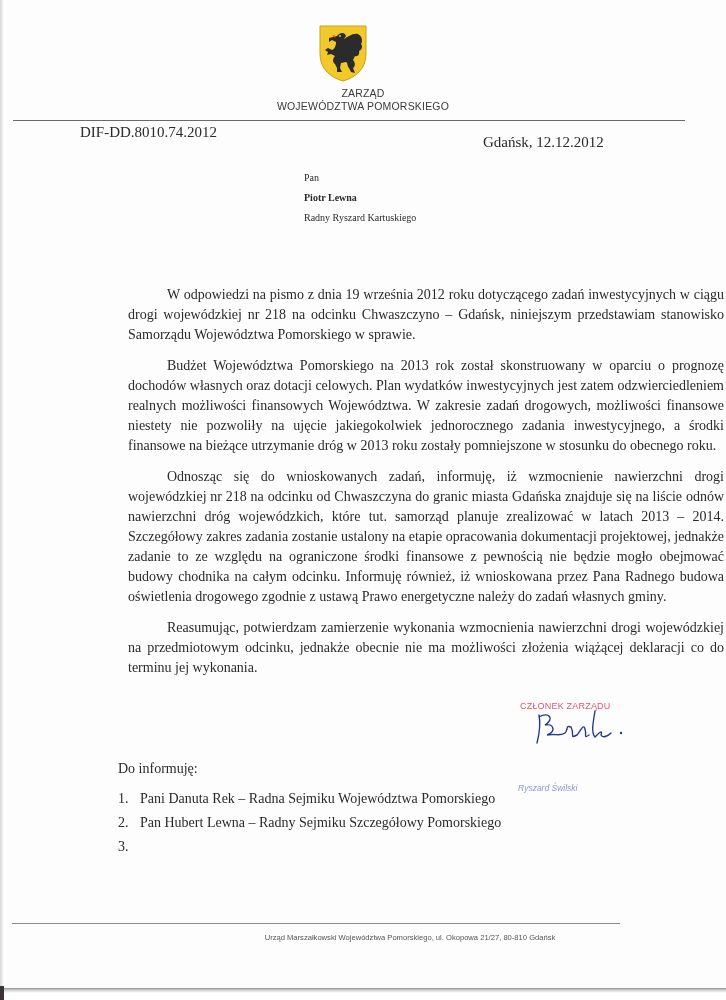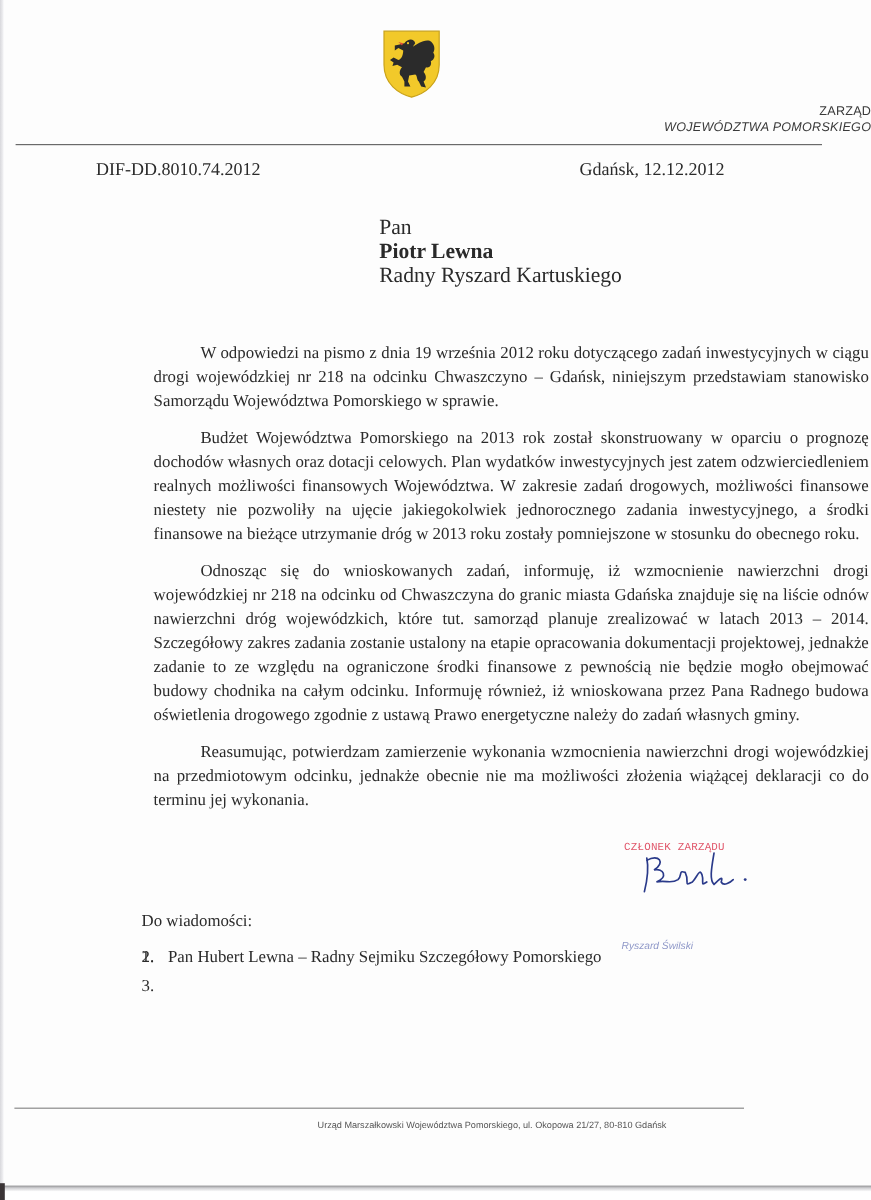--- a/index.html
+++ b/index.html
@@ -9,38 +9,38 @@
       font-family: "Liberation Serif", "DejaVu Serif", serif;
       color: #2a2a2a;
     }
     .page { position: absolute; left: 0; top: 0; width: 726px; height: 1000px; background: #fdfdfd; }
     .scan-edge-left { position: absolute; left: 0; top: 0; width: 3px; height: 1000px; background: linear-gradient(to right, #d8d8dc, #f4f4f6); }
     .scan-bottom-shadow { position: absolute; left: 0; top: 988px; width: 726px; height: 12px;
       background: linear-gradient(to bottom, #8f8f92 0px, #cfcfd2 2px, #ffffff 5px); }
     .scan-bottom-corner { position: absolute; left: 0; top: 986px; width: 4px; height: 14px; background: #3a3436; }
 
     .crest { position: absolute; left: 318px; top: 24px; width: 50px; height: 58px; }
-    .org-name { position: absolute; left: 0; width: 726px; text-align: right;
+    .org-name { position: absolute; left: 0; width: 726px; text-align: center;
       font-family: "Liberation Sans", "DejaVu Sans", sans-serif; font-size: 10.5px; color: #3a3a3a; letter-spacing: 0.2px; }
     .org-line1 { top: 87px; }
-    .org-line2 { top: 100px; font-style: italic; }
+    .org-line2 { top: 100px; }
 
     .hr-top { position: absolute; left: 13px; top: 120px; width: 672px; height: 1px; background: #6a6a6a; }
 
-    .ref { position: absolute; left: 80px; top: 134px; font-size: 15px; }
+    .ref { position: absolute; left: 80px; top: 124px; font-size: 15px; }
     .date { position: absolute; left: 483px; top: 134px; font-size: 15px; }
 
-    .recipient { position: absolute; left: 304px; top: 179px; font-size: 18px; line-height: 20px; margin-left: 12px; }
+    .recipient { position: absolute; left: 304px; top: 168px; font-size: 10px; line-height: 20px; }
     .recipient .name { font-weight: bold; }
 
     .body-text { position: absolute; left: 80px; top: 285px; width: 596px; font-size: 14px; line-height: 20px; text-align: justify; margin-left: 48px; }
     .body-text p { margin: 0 0 11px 0; text-indent: 39px; }
 
     .signature { position: absolute; left: 505px; top: 697px; width: 130px; height: 60px; }
-    .sig-title { position: absolute; left: 15px; top: 4px; font-family: Liberation Mono, monospace;
+    .sig-title { position: absolute; left: 15px; top: 4px; font-family: Liberation Sans, sans-serif;
       font-size: 9px; color: #e0566a; letter-spacing: 0.2px; }
     .sig-name { position: absolute; left: 13px; top: 42px; font-family: "Liberation Sans", "DejaVu Sans", sans-serif;
       font-size: 8.5px; color: #8f98c8; font-style: italic; margin-top: 44px; }
     .sig-scribble { position: absolute; left: 20px; top: 8px; width: 110px; height: 44px; }
 
     .cc-heading { position: absolute; left: 118px; top: 761px; font-size: 14px; }
     .cc-list { position: absolute; left: 118px; top: 787px; font-size: 14px; line-height: 24px; margin: 0; padding: 0; list-style: none; }
     .cc-list li { position: relative; padding-left: 22px; }
     .cc-num { position: absolute; left: 0; }
 
@@ -85,24 +85,25 @@
 
   <div class="signature">
     <div class="sig-title">CZŁONEK ZARZĄDU</div>
     <div class="sig-name">Ryszard Świlski</div>
     <svg class="sig-scribble" viewBox="0 0 110 44">
       <path d="M14 10 C16 20 14 30 12 38 M14 12 C24 6 30 14 20 20 C28 18 32 26 22 30 C30 28 34 32 40 28 C44 24 40 20 46 22 C50 30 44 34 52 30 C56 26 58 18 60 24 C62 30 58 34 64 30 M70 6 C68 18 66 28 70 32 C74 28 78 24 76 30 C78 34 84 30 86 28" fill="none" stroke="#2a3a8a" stroke-width="1.4" stroke-linecap="round"></path>
       <circle cx="96" cy="28" r="1.2" fill="#2a3a8a"></circle>
     </svg>
   </div>
 
-  <div class="cc-heading">Do wiadomości:</div>
+  <div class="cc-heading">Do informuję:</div>
   <ul class="cc-list">
     <li>
       <span class="cc-num">1.</span>
+      <span>Pani Danuta Rek – Radna Sejmiku Województwa Pomorskiego</span>
     </li>
     <li>
       <span class="cc-num">2.</span>
       <span>Pan Hubert Lewna – Radny Sejmiku Szczegółowy Pomorskiego</span>
     </li>
     <li>
       <span class="cc-num">3.</span>
     </li>
   </ul>
 

